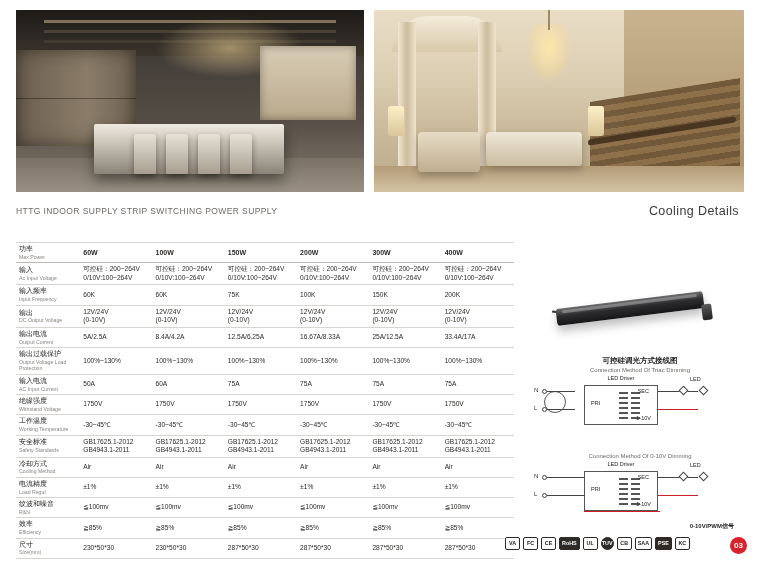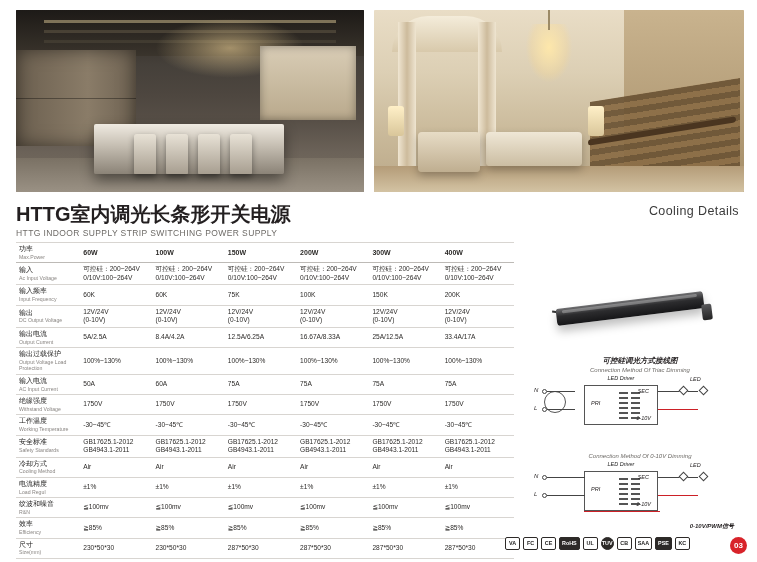--- a/index.html
+++ b/index.html
@@ -105,21 +105,21 @@
   .pbar {
     position:absolute; left:0; top:10px; width:148px; height:17px;
     background: linear-gradient(180deg,#6f6f71,#2c2c2e 45%,#161618 100%);
     border-radius:3px; transform: rotate(-7deg);
     box-shadow: 0 6px 10px rgba(0,0,0,.25);
   }
   .pbar:after{content:""; position:absolute; left:6px; top:2px; width:136px; height:3px; background:rgba(255,255,255,.28); border-radius:2px;}
   .pcap{position:absolute; right:4px; top:14px; width:10px; height:16px; background:linear-gradient(180deg,#5a5a5c,#222); border-radius:2px; transform:rotate(-7deg);}
   .pwire{position:absolute; left:-4px; top:22px; width:22px; height:2px; background:#333; transform:rotate(8deg);}
 
-  .diagram { position:absolute; width:200px; left:540px;font-style:italic; }
+  .diagram { position:absolute; width:200px; left:540px; }
   .d1 { top:356px; }
   .d2 { top:452px; }
   .dtitle-cn { text-align:center; font-size:7.5px; font-weight:bold; }
   .dtitle-en { text-align:center; font-size:6px; color:#6d6a66; margin-top:1px; }
 
   .circuit { position:relative; width:200px; height:62px; margin-top:2px; }
   .driver-box { position:absolute; left:44px; top:10px; width:74px; height:40px; border:1px solid #555; }
   .driver-lbl { position:absolute; left:44px; top:0px; width:74px; text-align:center; font-size:5.5px; color:#222; }
   .pri { position:absolute; left:6px; top:14px; font-size:5.5px; }
   .sec { position:absolute; right:8px; top:2px; font-size:5.5px; }
@@ -175,21 +175,20 @@
       <div class="chandelier"></div>
       <div class="lobby-floor"></div>
       <div class="sofa"></div>
       <div class="sofa2"></div>
       <div class="lamp l1"></div>
       <div class="lamp l2"></div>
     </div>
   </div>
 
   <div class="title-block">
-    <div class="title-cn">HTTG室内调光长条形开关电源</div>
     <div class="title-en">HTTG INDOOR SUPPLY STRIP SWITCHING POWER SUPPLY</div>
   </div>
 
   <div class="pd-block">
     <div class="pd-en">Cooling Details</div>
   </div>
 
   <table class="spec">
     <tbody id="spec-body">
         <tr class="hdr">

